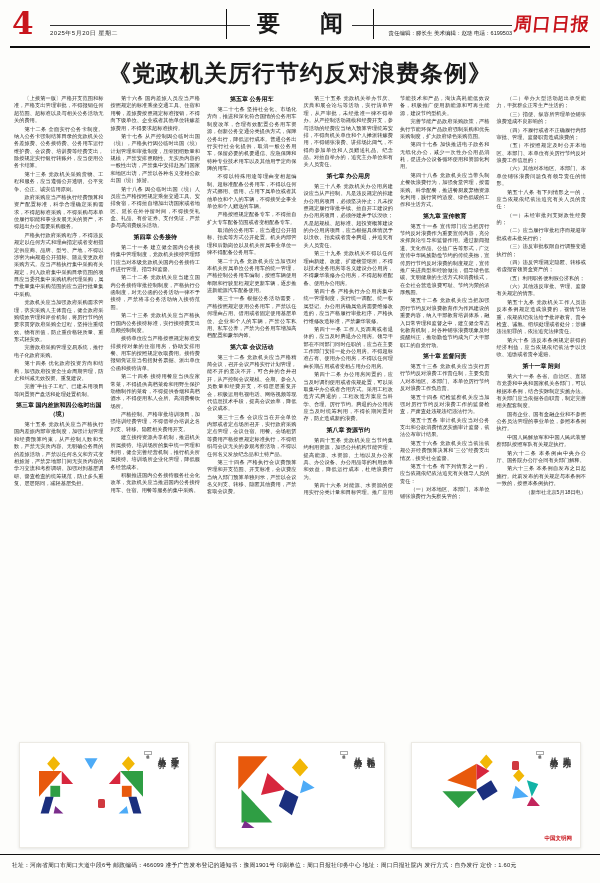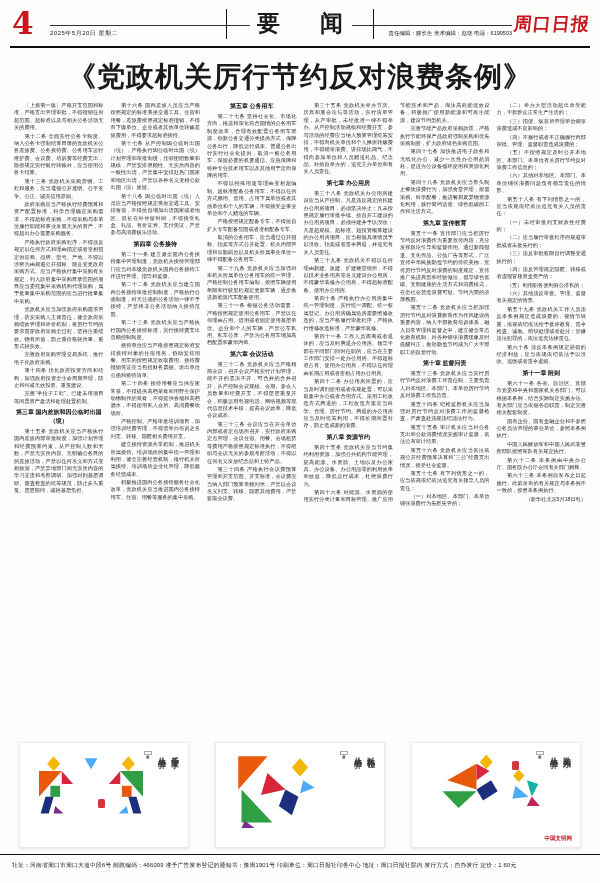--- a/index.html
+++ b/index.html
@@ -13,21 +13,21 @@
             padding-top:3px;font-size:6px;color:#222;letter-spacing:.5px;}
   #section{position:absolute;left:50%;top:8px;transform:translateX(-50%);display:flex;align-items:center;gap:14px;text-align:center;}
   .vbar{width:1px;height:30px;background:#111;}
   #section-title{font-family:"DejaVu Serif","Liberation Serif",serif;font-size:23px;font-weight:bold;
                  letter-spacing:16px;text-indent:16px;white-space:nowrap;}
   #staff{position:absolute;right:78px;top:25px;width:160px;border-top:0.8px solid #333;
          padding-top:4px;font-size:5.5px;color:#222;text-align:right;white-space:nowrap;}
   #masthead{position:absolute;right:0;top:12px;font-family:"DejaVu Serif","Liberation Serif",serif;
             font-size:18px;font-weight:bold;color:#c8161d;transform:skewX(-6deg);letter-spacing:1px;}
   
-  #headline{margin:10px 8px 6px;text-align:center;font-size:28px;font-weight:bold;
+  #headline{margin:10px 8px 6px;text-align:center;font-size:23px;font-weight:bold;
             font-family:"DejaVu Sans","Liberation Sans",sans-serif;letter-spacing:1px;white-space:nowrap;}
   
   #article{margin:4px 14px 0;height:618px;column-count:6;column-gap:7px;column-fill:balance;overflow:hidden;}
   .blk-p{font-size:5.2px;line-height:1.42;text-align:justify;text-indent:2em;margin:0 0 1px;color:#2a2a2a;}
   .blk-h{font-size:6px;font-weight:bold;text-align:center;margin:3px 0 2px;color:#111;break-after:avoid;}
   .blk-sig{font-size:5.2px;line-height:1.42;text-align:right;margin-top:2px;color:#2a2a2a;}
   
   #ads{position:absolute;left:0;right:0;top:742px;height:104px;display:flex;justify-content:center;gap:26px;}
   .ad{position:relative;width:168px;height:104px;background:#fff;border:1px solid #eceae4;
       box-shadow:0 1px 3px rgba(0,0,0,.10);}

